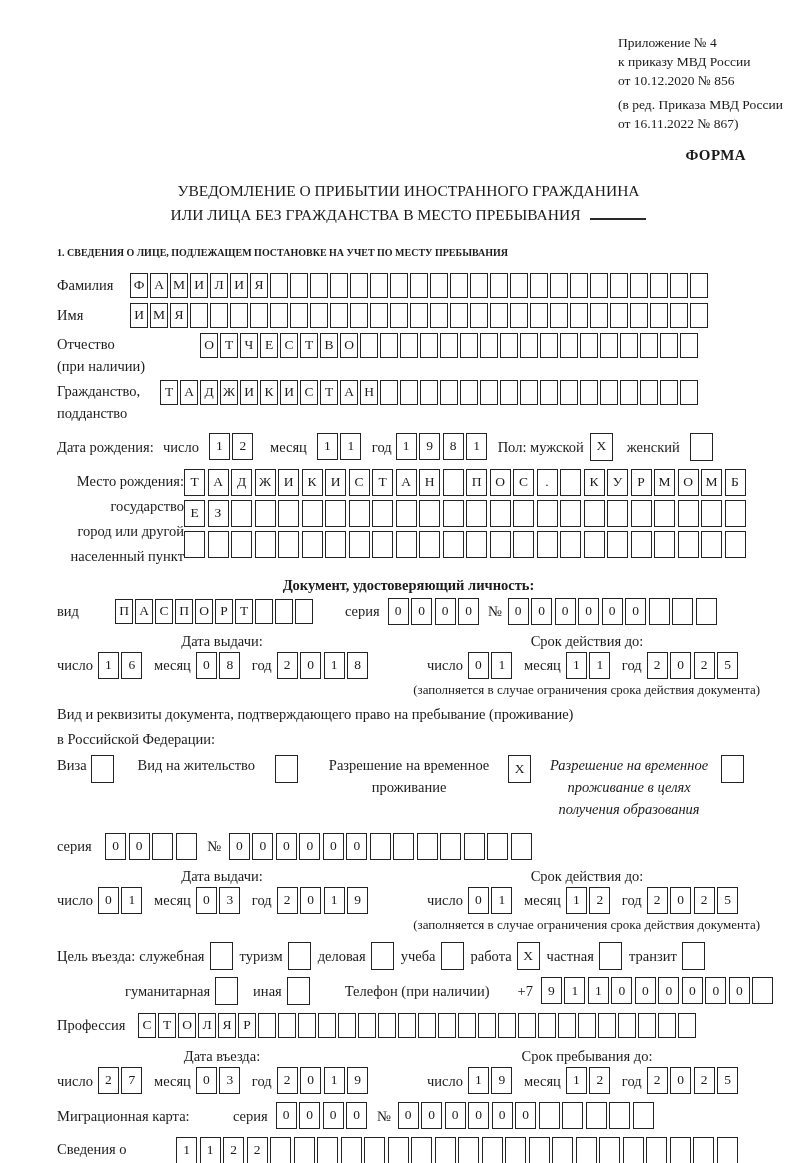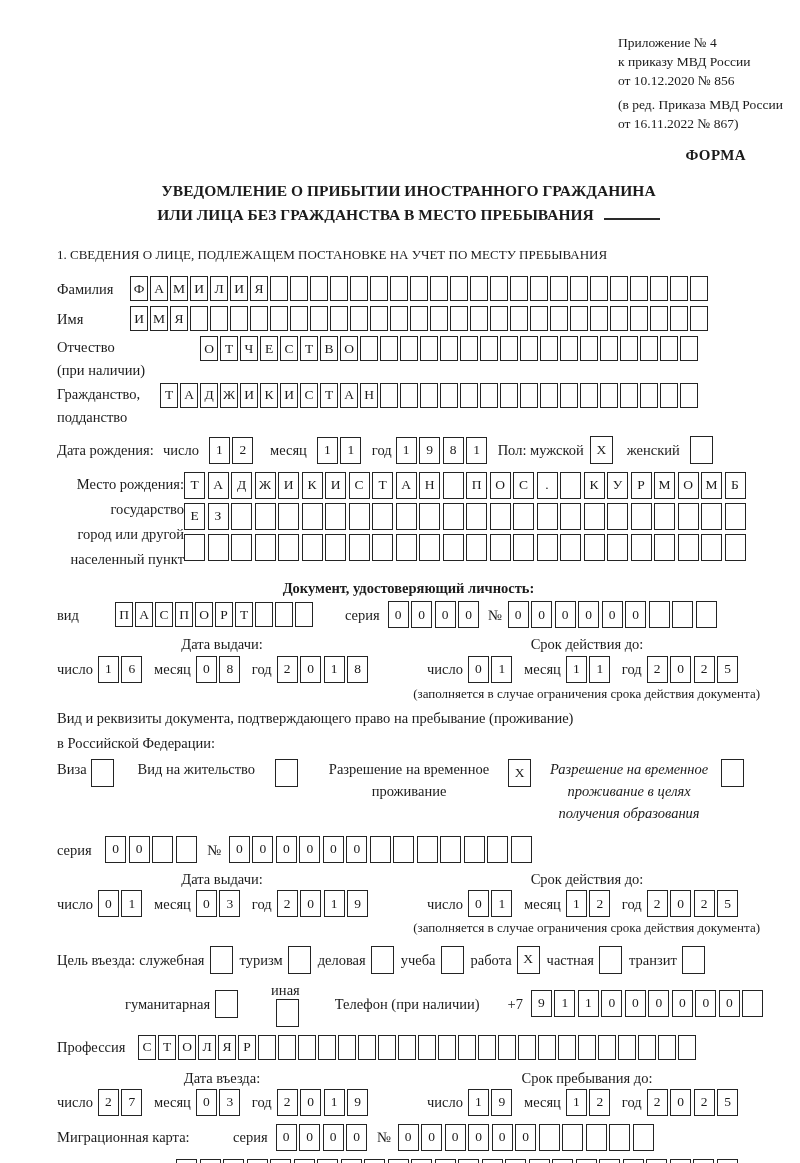--- a/index.html
+++ b/index.html
@@ -7,23 +7,23 @@
     width:800px;height:1163px;box-sizing:border-box;margin:0 auto;
     background:#ffffff;color:#1b1b1b;
     font-family:"Liberation Serif","DejaVu Serif",serif;
     font-size:14.5px;line-height:1.25;
     padding:34px 40px 0 57px;position:relative;overflow:hidden;
   }
   
   .hdr{margin-left:561px;width:200px;font-size:13.5px;line-height:1.4;}
   .hdr .gap{height:5px;}
   .forma{text-align:right;margin-right:14px;font-weight:bold;font-size:15px;margin-top:13px;letter-spacing:.4px;}
-  .title{text-align:center;font-weight:bold;font-size:15.5px;margin-top:14px;line-height:1.55;}
+  .title{text-align:center;font-weight:normal;font-size:15.5px;margin-top:14px;line-height:1.55;}
   .uline{display:inline-block;width:56px;border-bottom:2px solid #2a2a2a;height:.9em;margin-left:10px;}
-  .sec{font-weight:normal;font-size:13px;margin-top:22px;white-space:nowrap;}
+  .sec{font-weight:bold;font-size:10px;margin-top:22px;white-space:nowrap;}
   
   .frow{display:flex;align-items:center;margin-top:5px;}
   .frow.top{align-items:flex-start;}
   .lbl{flex:0 0 auto;}
   .lblcol{flex:0 0 auto;display:flex;flex-direction:column;}
   .w73{width:73px;}  .w143{width:143px;} .w103{width:103px;} .w127{width:127px;align-items:flex-end;} .w119{width:119px;}
   .cells{display:flex;flex:0 0 auto;}
   .cell{flex:0 0 auto;width:16px;height:23px;border:1.5px solid #242424;margin-right:2px;
         display:flex;align-items:center;justify-content:center;font-size:13.5px;background:#fff;}
   .cell.w{width:19px;height:25px;margin-right:2.5px;}
@@ -570,21 +570,21 @@
       </span>
   </div>
 
   <div class="frow" style="margin-top:7px;margin-left:68px;">
     <span class="pitem">
         <span>гуманитарная</span>
         <span class="cells">
           <span class="cell w cb"></span>
         </span>
       </span>
-    <span class="pitem" style="margin-left:26px;flex-direction:column;">
+    <span class="pitem" style="margin-left:8px;">
         <span>иная</span>
         <span class="cells">
           <span class="cell w cb"></span>
         </span>
       </span>
     <span class="lbl" style="margin-left:28px;">Телефон (при наличии)</span>
     <span class="lbl" style="margin-left:28px;margin-right:8px;">+7</span>
     <span class="cells">
         <span class="cell w">9</span>
         <span class="cell w">1</span>

